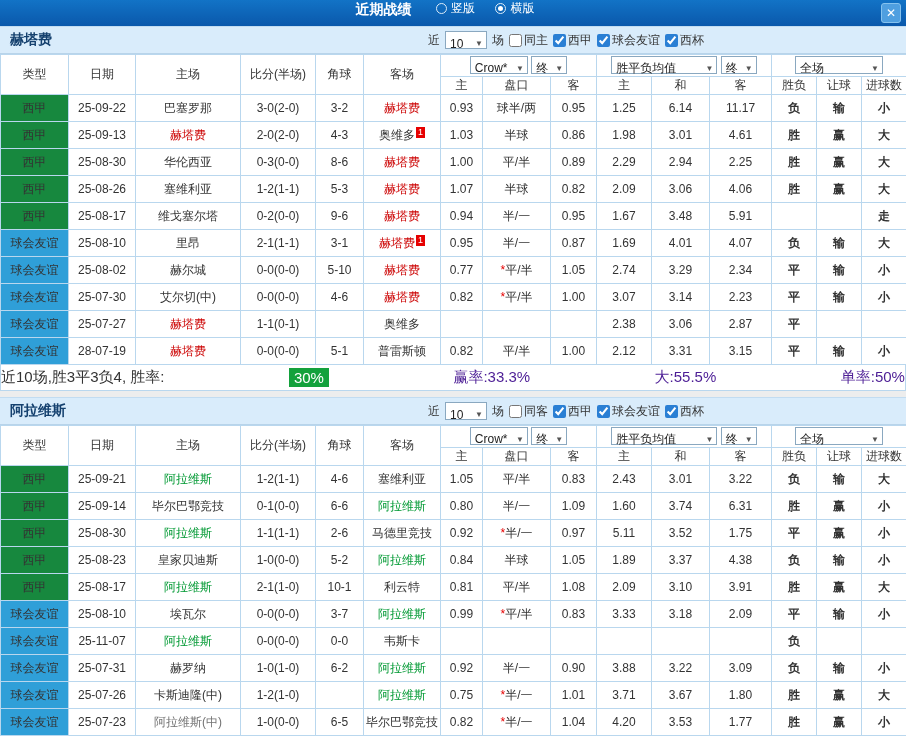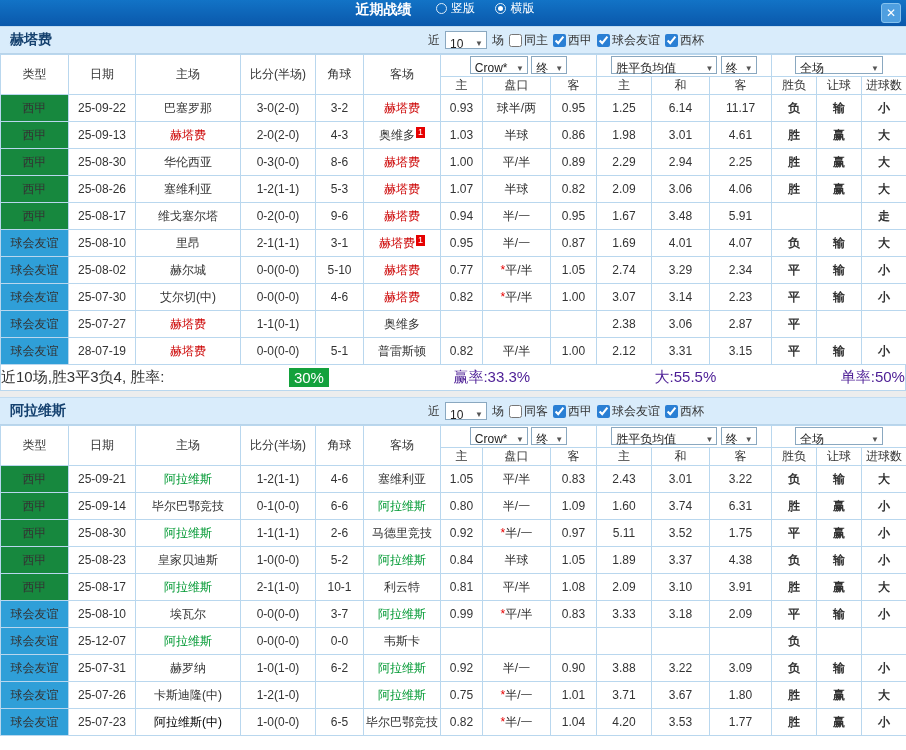--- a/index.html
+++ b/index.html
@@ -579,21 +579,21 @@
           <td class="num">0.83</td>
           <td class="num">3.33</td>
           <td class="num">3.18</td>
           <td class="num">2.09</td>
           <td class="r-draw">平</td>
           <td class="r-lose">输</td>
           <td class="r-lose">小</td>
         </tr>
         <tr>
           <td class="type-friendly">球会友谊</td>
-          <td>25-12-07</td>
+          <td>25-11-07</td>
           <td><span style="color: rgb(0, 153, 51);">阿拉维斯</span></td>
           <td class="score">0-0(0-0)</td>
           <td>0-0</td>
           <td><span>韦斯卡</span></td>
           <td class="num"></td>
           <td class="line"></td>
           <td class="num"></td>
           <td class="num"></td>
           <td class="num"></td>
           <td class="num"></td>
@@ -631,21 +631,21 @@
           <td class="num">3.71</td>
           <td class="num">3.67</td>
           <td class="num">1.80</td>
           <td class="r-win">胜</td>
           <td class="r-win">赢</td>
           <td class="r-win">大</td>
         </tr>
         <tr>
           <td class="type-friendly">球会友谊</td>
           <td>25-07-23</td>
-          <td><span style="color: #000000;">阿拉维斯(中)</span></td>
+          <td><span style="color: #737373;">阿拉维斯(中)</span></td>
           <td class="score">1-0(0-0)</td>
           <td>6-5</td>
           <td><span>毕尔巴鄂竞技</span></td>
           <td class="num">0.82</td>
           <td class="line"><span class="star">*</span>半/一</td>
           <td class="num">1.04</td>
           <td class="num">4.20</td>
           <td class="num">3.53</td>
           <td class="num">1.77</td>
           <td class="r-win">胜</td>

